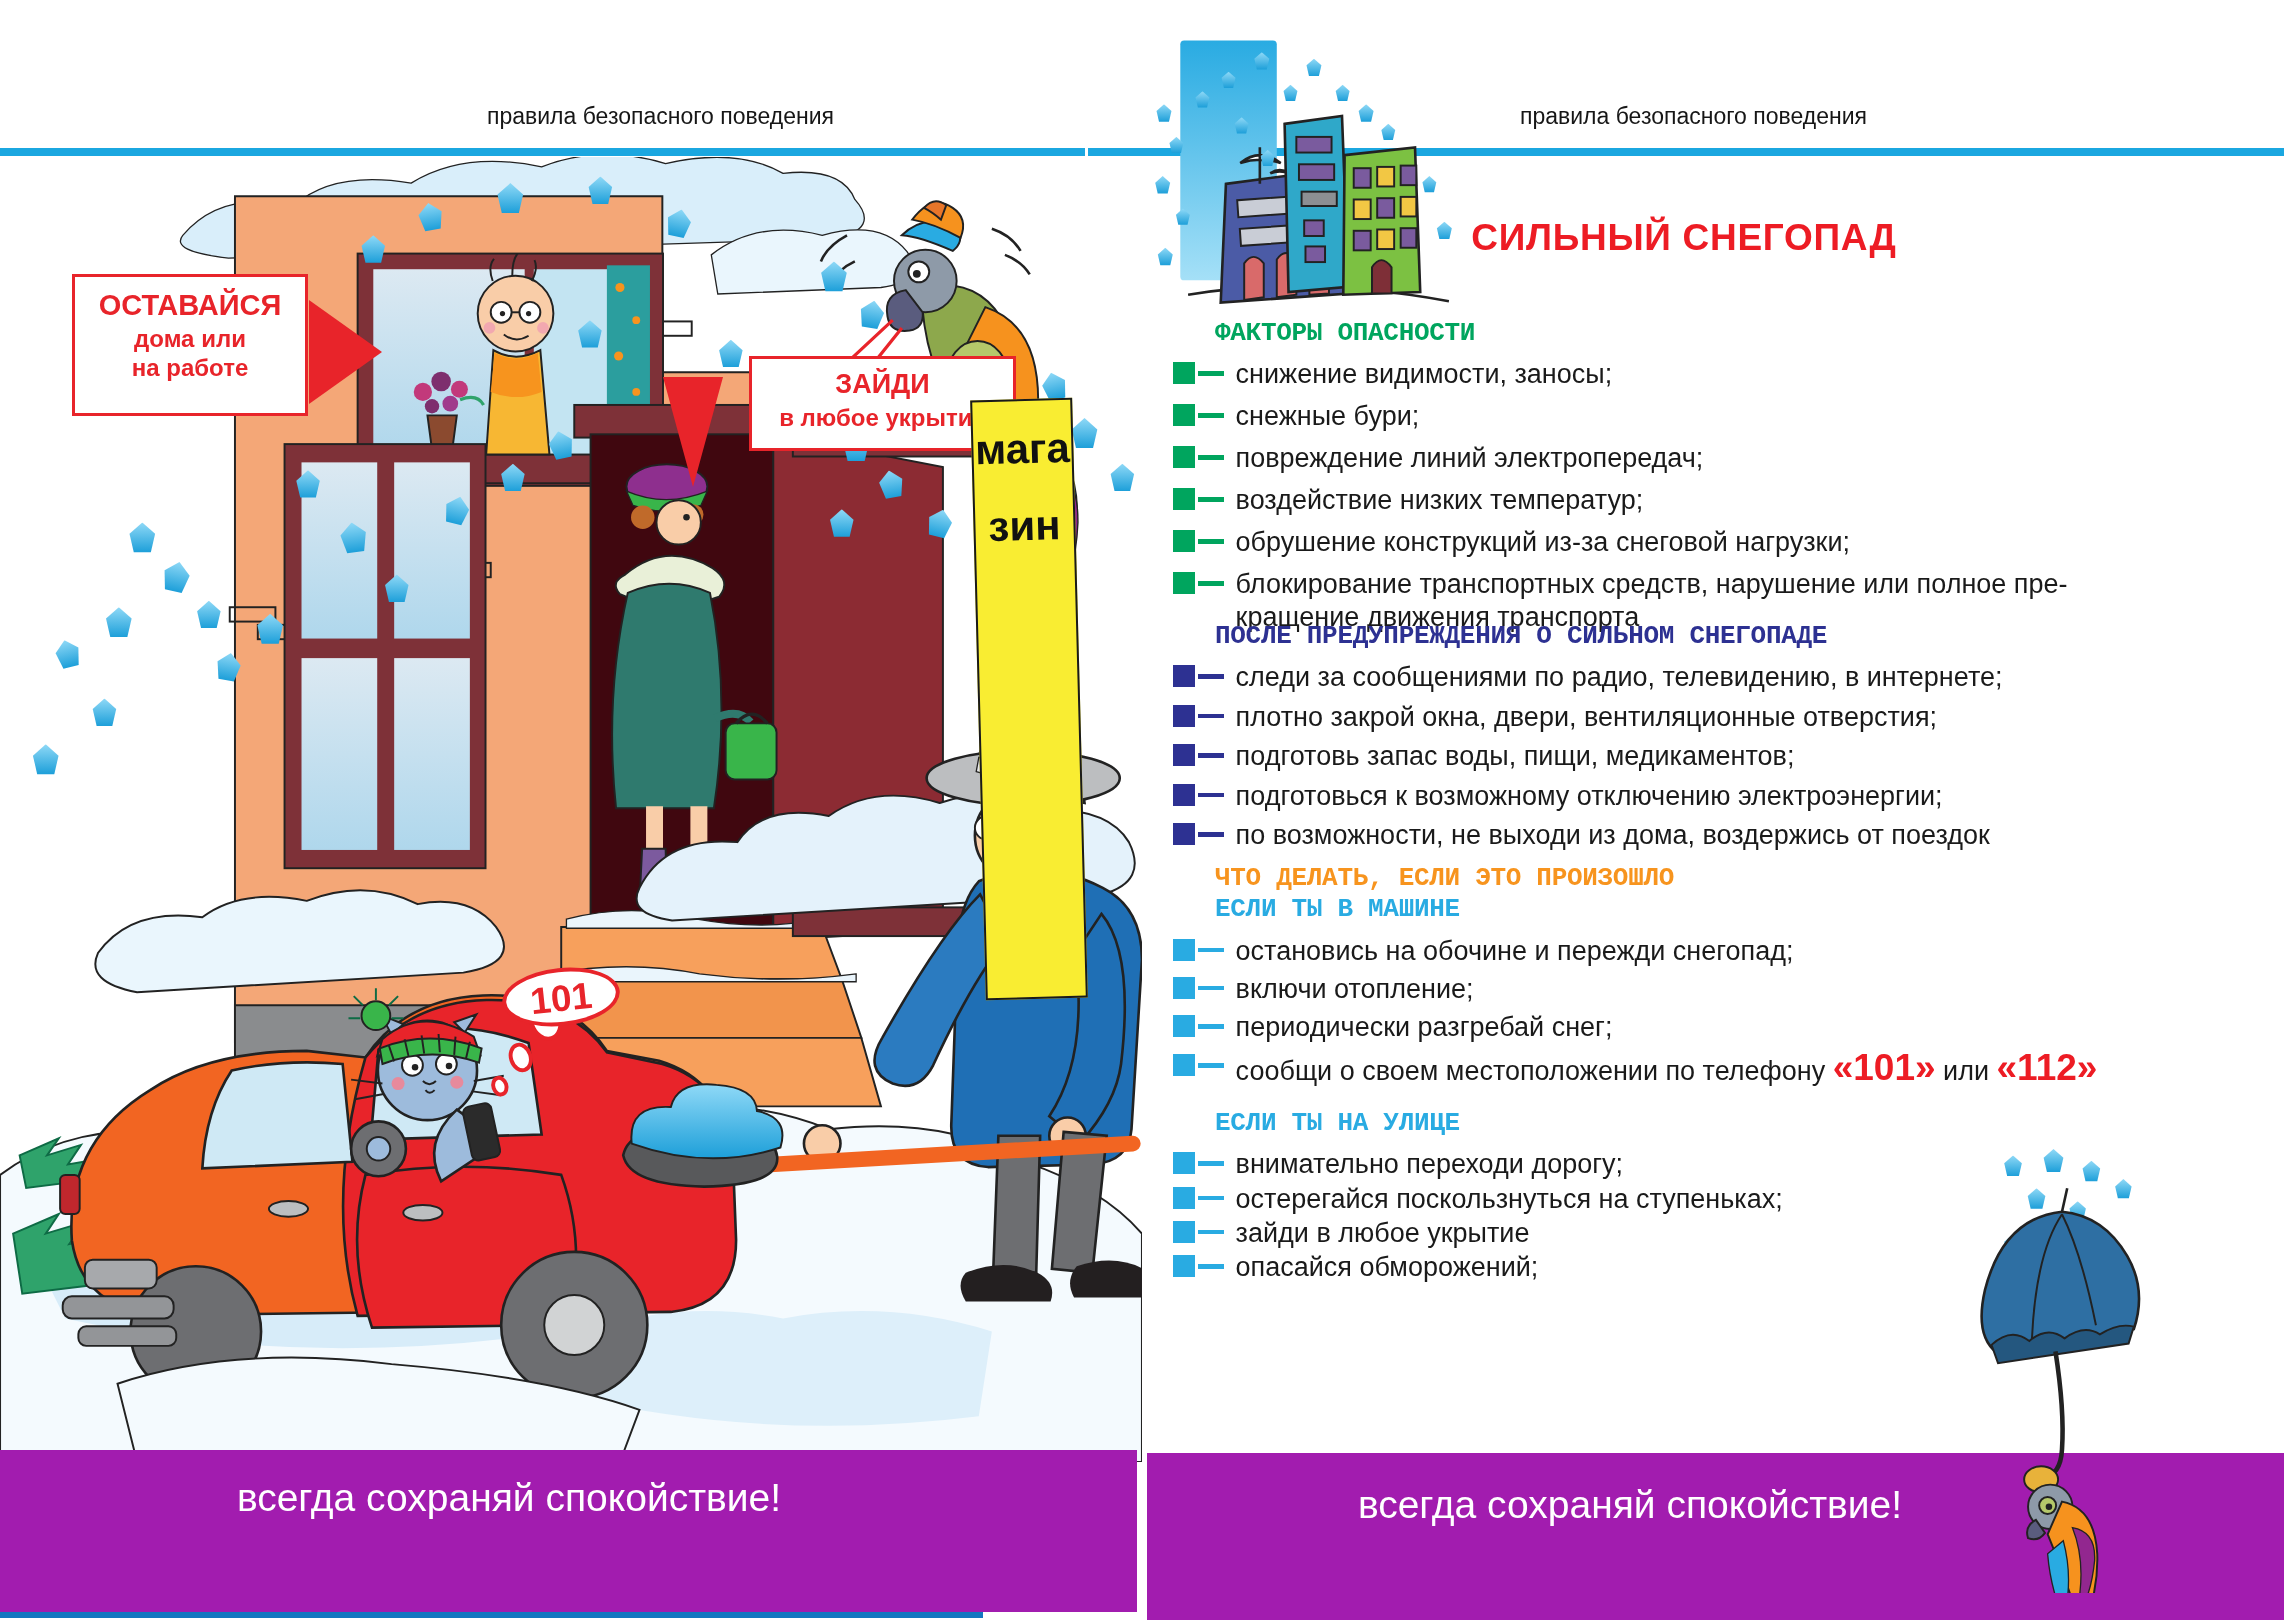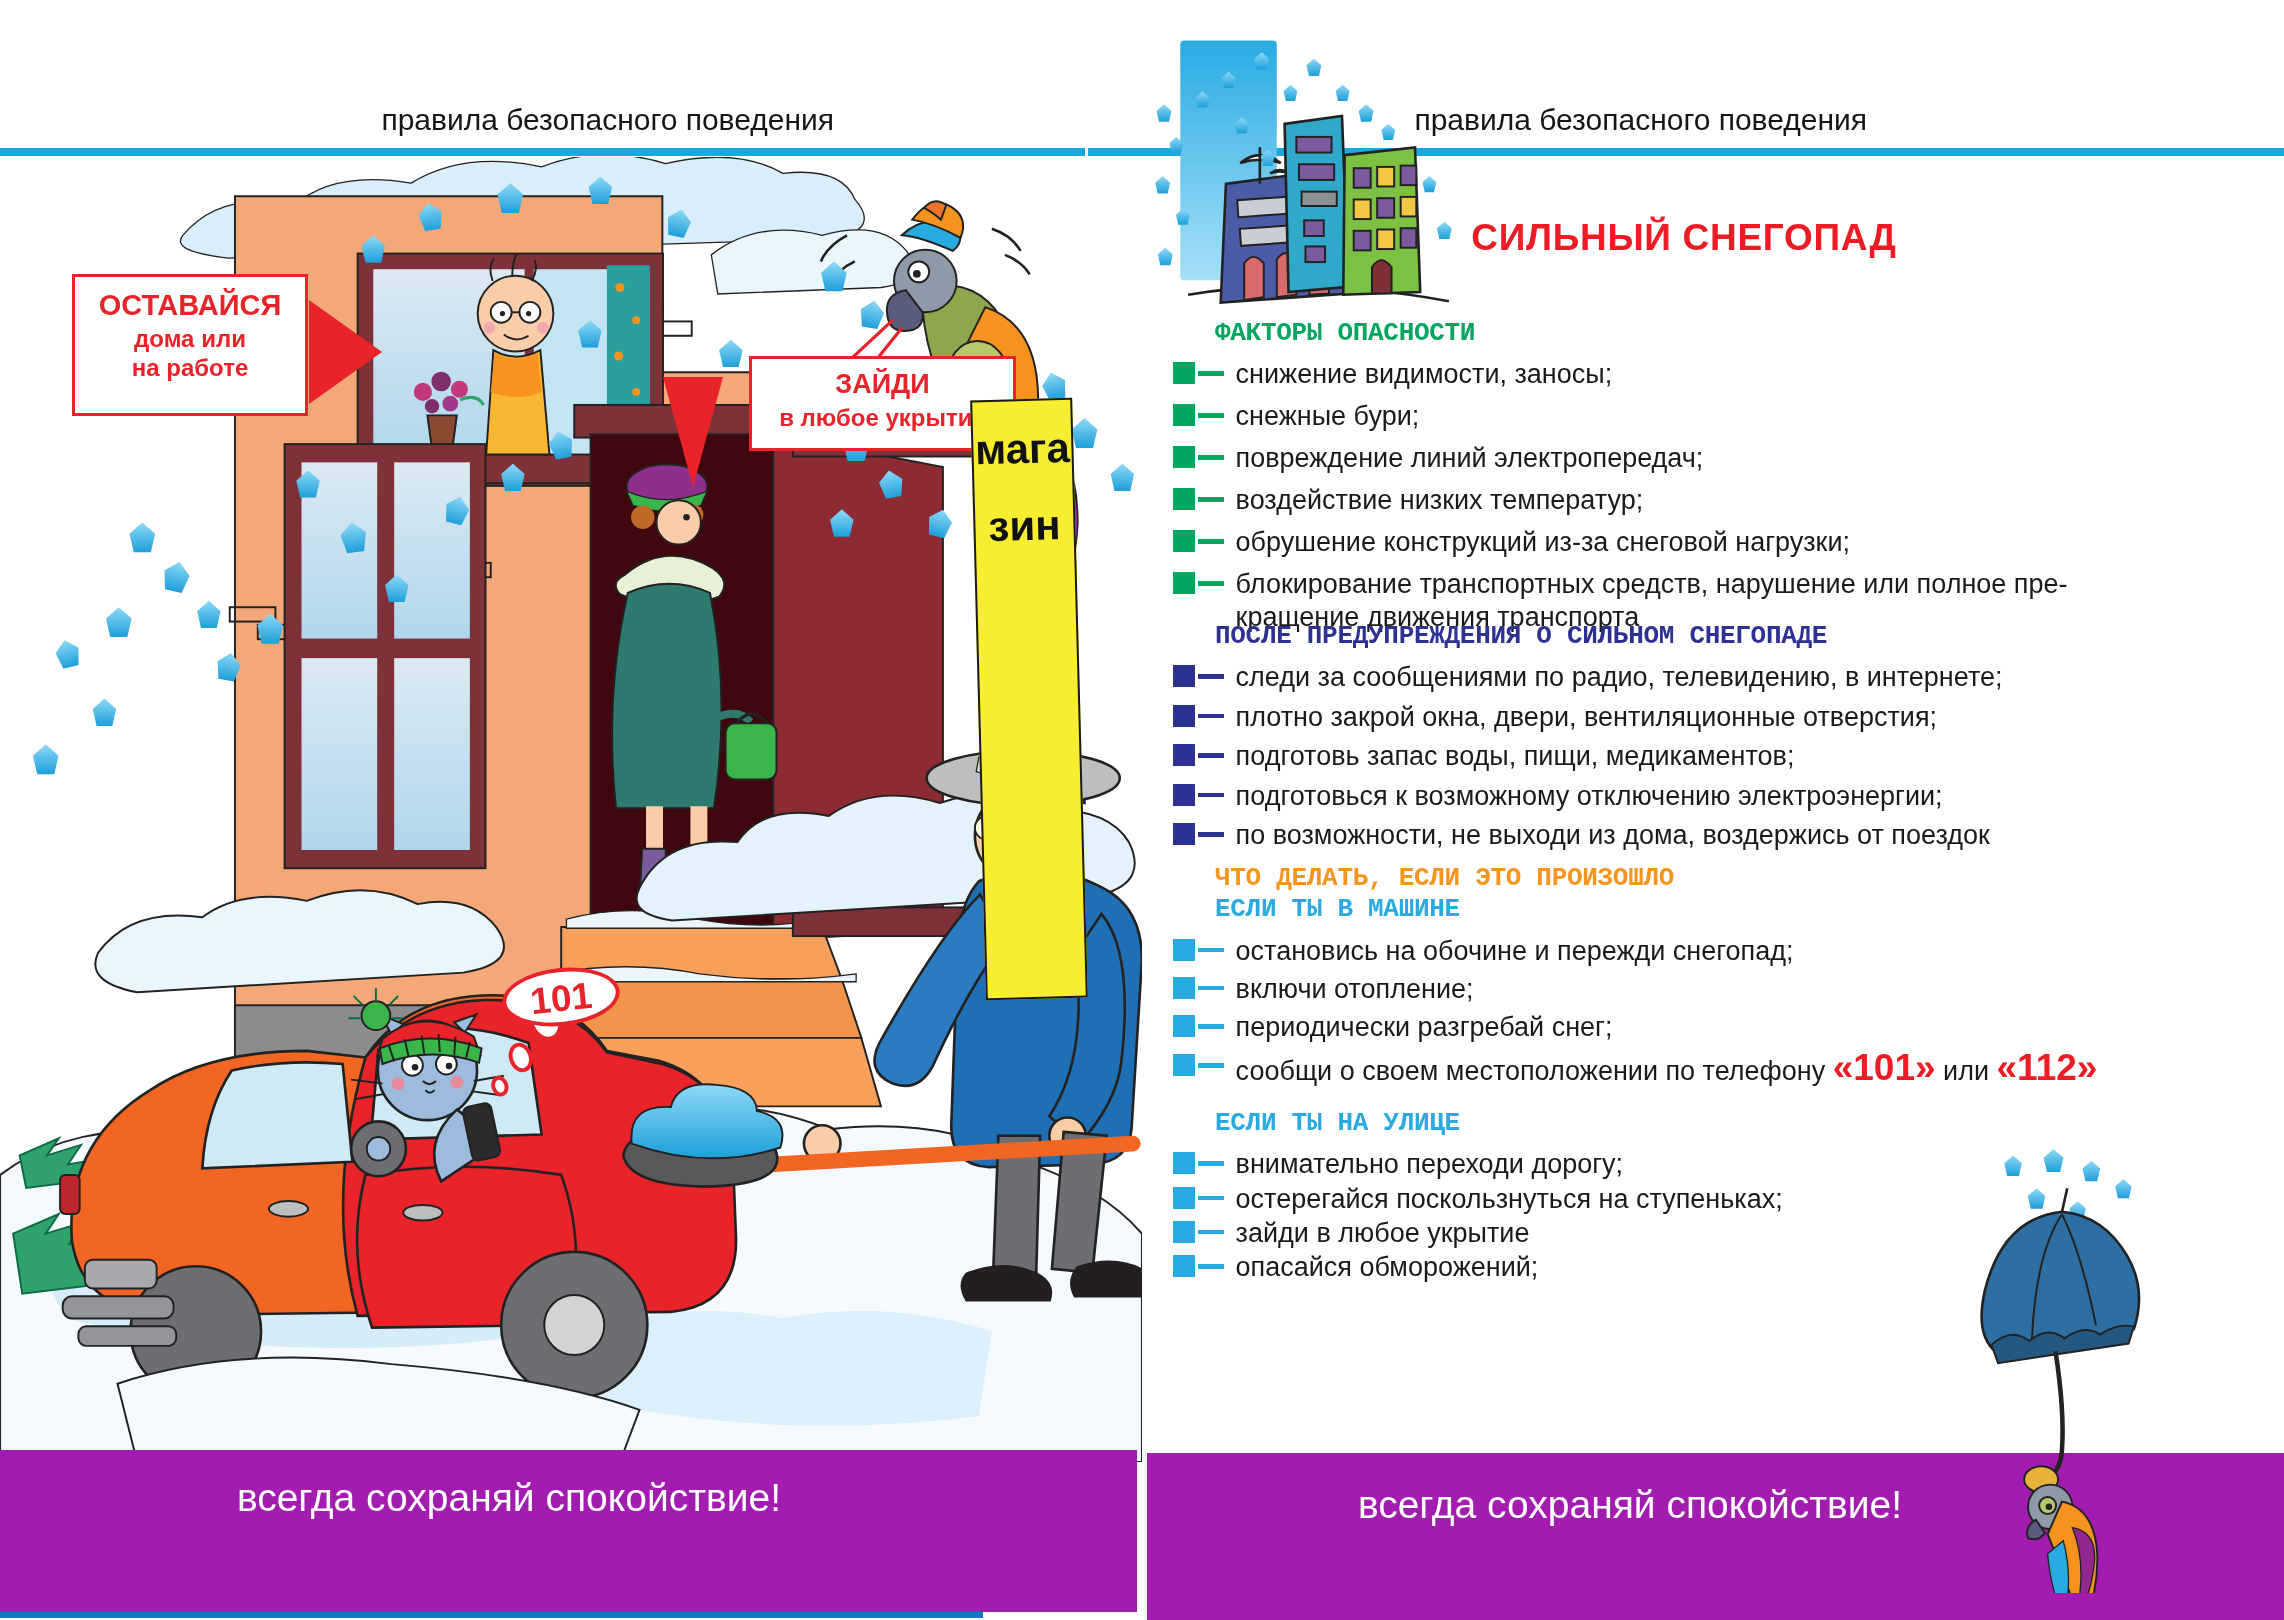--- a/index.html
+++ b/index.html
@@ -1,20 +1,20 @@
 <!DOCTYPE html>
 <html style="font-size:10.4px"><head>
 <meta charset="utf-8">
 <style>
   html,body{margin:0;padding:0;background:#fff;}
   .spread{position:relative;width:2284px;height:1620px;background:#fff;overflow:hidden;
           font-family:"Liberation Sans",sans-serif;color:#1a1a1a;}
   .abs{position:absolute;}
   
-  .page-header{font-size:30px;color:#161616;letter-spacing:0;white-space:nowrap;}
+  .page-header{font-size:23px;color:#161616;letter-spacing:0;white-space:nowrap;}
   .hdr-line{background:#1BA7E0;height:7.8px;}
   
   .doc-title{font-size:37px;font-weight:bold;color:#ED1C24;letter-spacing:0.7px;text-align:center;white-space:nowrap;}
   
   .sec{position:absolute;left:1168px;width:1096px;}
   .sec-h{font-size:26px;font-weight:bold;letter-spacing:-0.3px;margin:0 0 10.4px 47px;white-space:nowrap;font-family:Liberation Mono, monospace;}
   .sec0 .sec-h{color:#00A55E;}
   .sec1 .sec-h{color:#2D3192;}
   .sec2 .sec-h1{color:#F7941E;}
   .sec2 .sec-h2{color:#29ABE2;}

